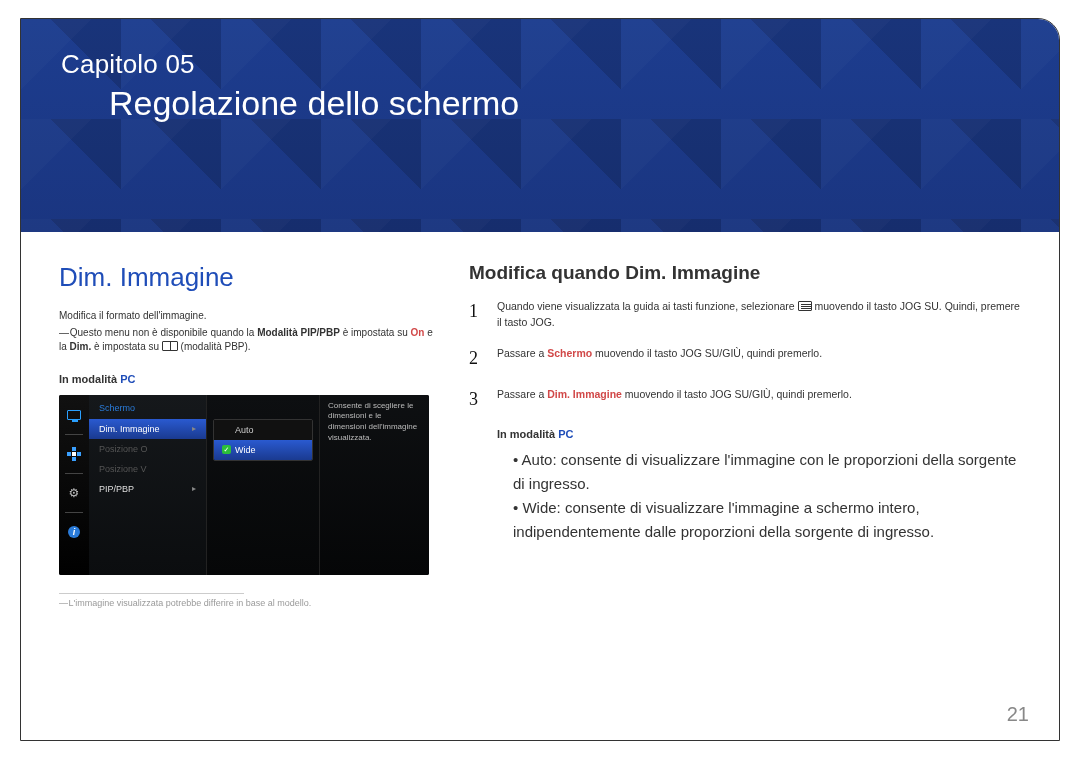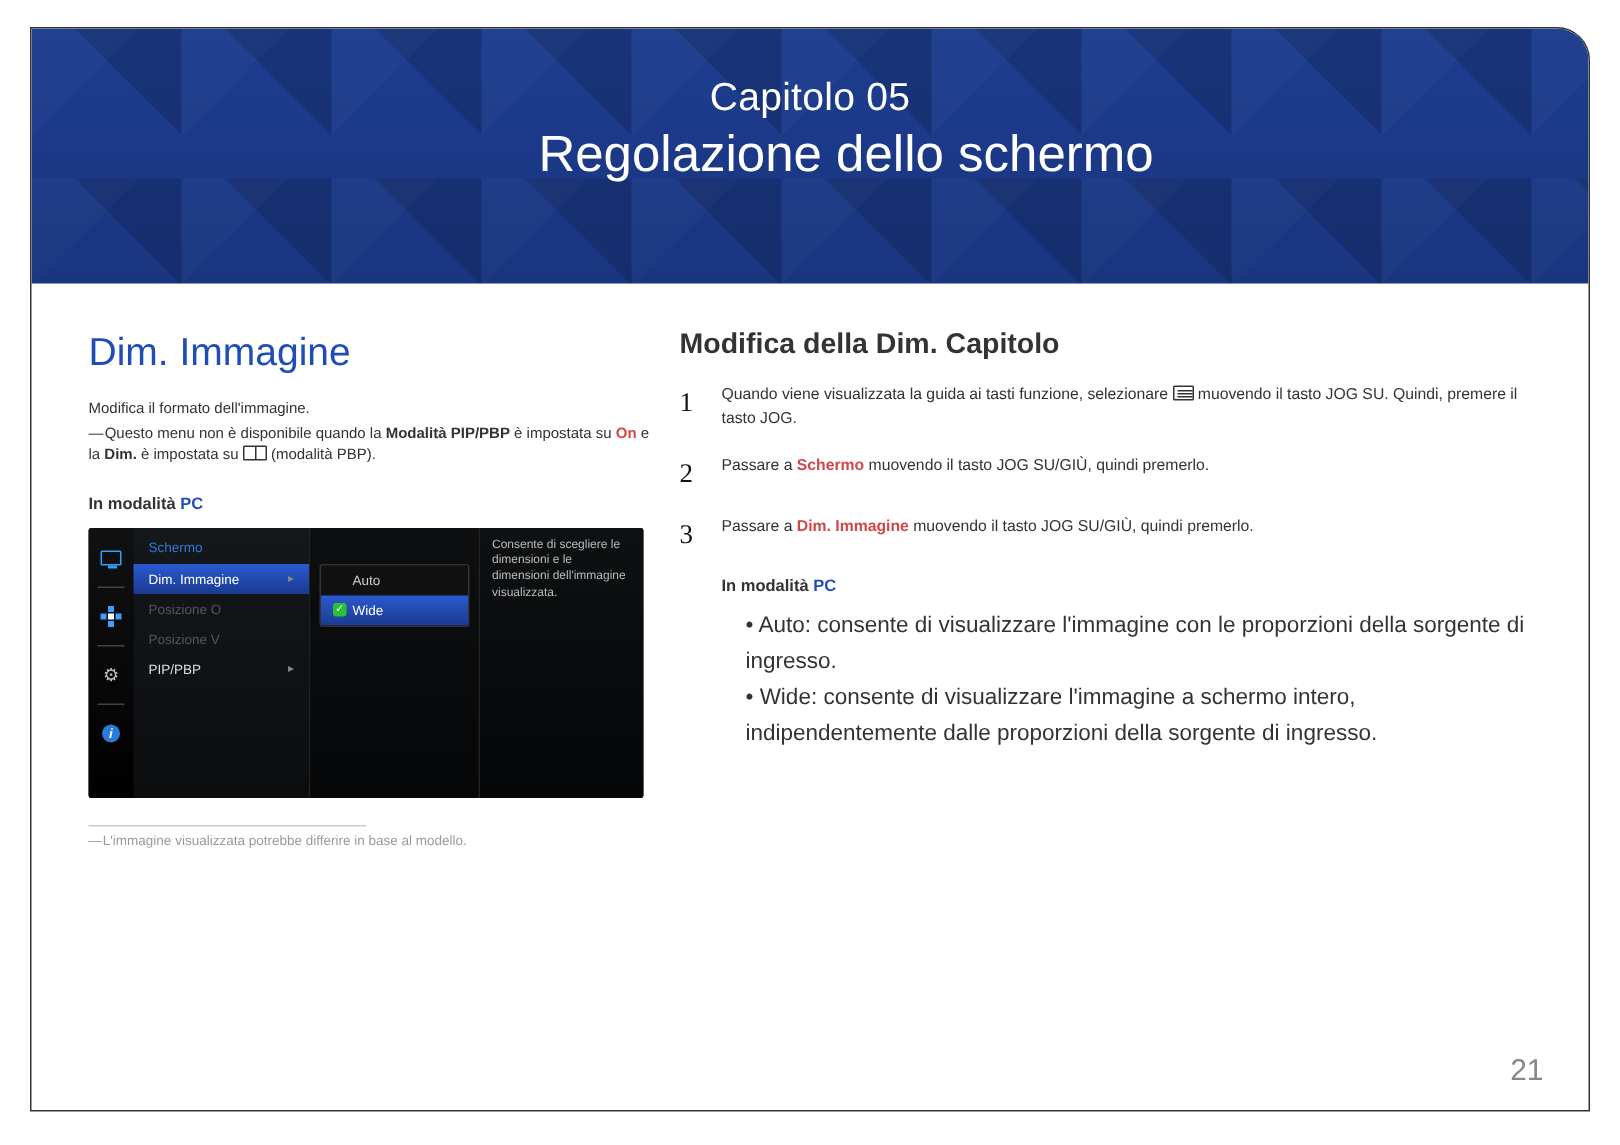--- a/index.html
+++ b/index.html
@@ -14,35 +14,34 @@
   .page {
     width: 1040px;
     height: 723px;
     margin: 18px auto 0;
     border: 1px solid #333;
     border-radius: 0 22px 0 0;
     position: relative;
     overflow: hidden;
   }
   .banner {
-    height: 170px;
+    height: 213px;
     background:
       linear-gradient(135deg, rgba(255,255,255,0.02) 0 50px, transparent 50px 100px) 0 0/100px 100px,
       linear-gradient(225deg, rgba(0,0,0,0.15) 0 50px, transparent 50px 100px) 0 0/100px 100px,
       linear-gradient(180deg, #1d3d8f 0%, #1a3580 100%);
     color: #fff;
     padding: 30px 40px 0;
-    text-align: center;
   }
   .chapter-label { font-size: 26px; font-weight: 500; letter-spacing: 0.2px; }
   .chapter-title { font-size: 34px; font-weight: 400; margin-top: 4px; margin-left: 48px; }
   .content {
     display: flex;
     padding: 30px 38px 0;
-    gap: 14px;
+    gap: 30px;
   }
   .col-left { width: 380px; flex: 0 0 380px; }
   .col-right { flex: 1; }
   .section-accent {
     color: #1f4db8;
     font-size: 26px;
     font-weight: 500;
     margin-bottom: 16px;
   }
   .small { font-size: 10px; line-height: 1.45; color: #333; }
@@ -228,21 +227,21 @@
           </div>
         </div>
         <div class="osd-desc">Consente di scegliere le dimensioni e le dimensioni dell'immagine visualizzata.</div>
       </div>
 
       <hr class="hr-thin">
       <div class="footnote dash">L'immagine visualizzata potrebbe differire in base al modello.</div>
     </div>
 
     <div class="col-right">
-      <div class="h2-right">Modifica della Dim. Capitolo</div>
+      <div class="h2-right">Modifica quando Dim. Immagine</div>
 
       <div class="step">
         <div class="step-num">1</div>
         <div>
           <span>Quando viene visualizzata la guida ai tasti funzione, selezionare </span>
           <span class="menu-icon-inline"></span>
           <span> muovendo il tasto JOG SU. Quindi, premere il tasto JOG.</span>
         </div>
       </div>
 

